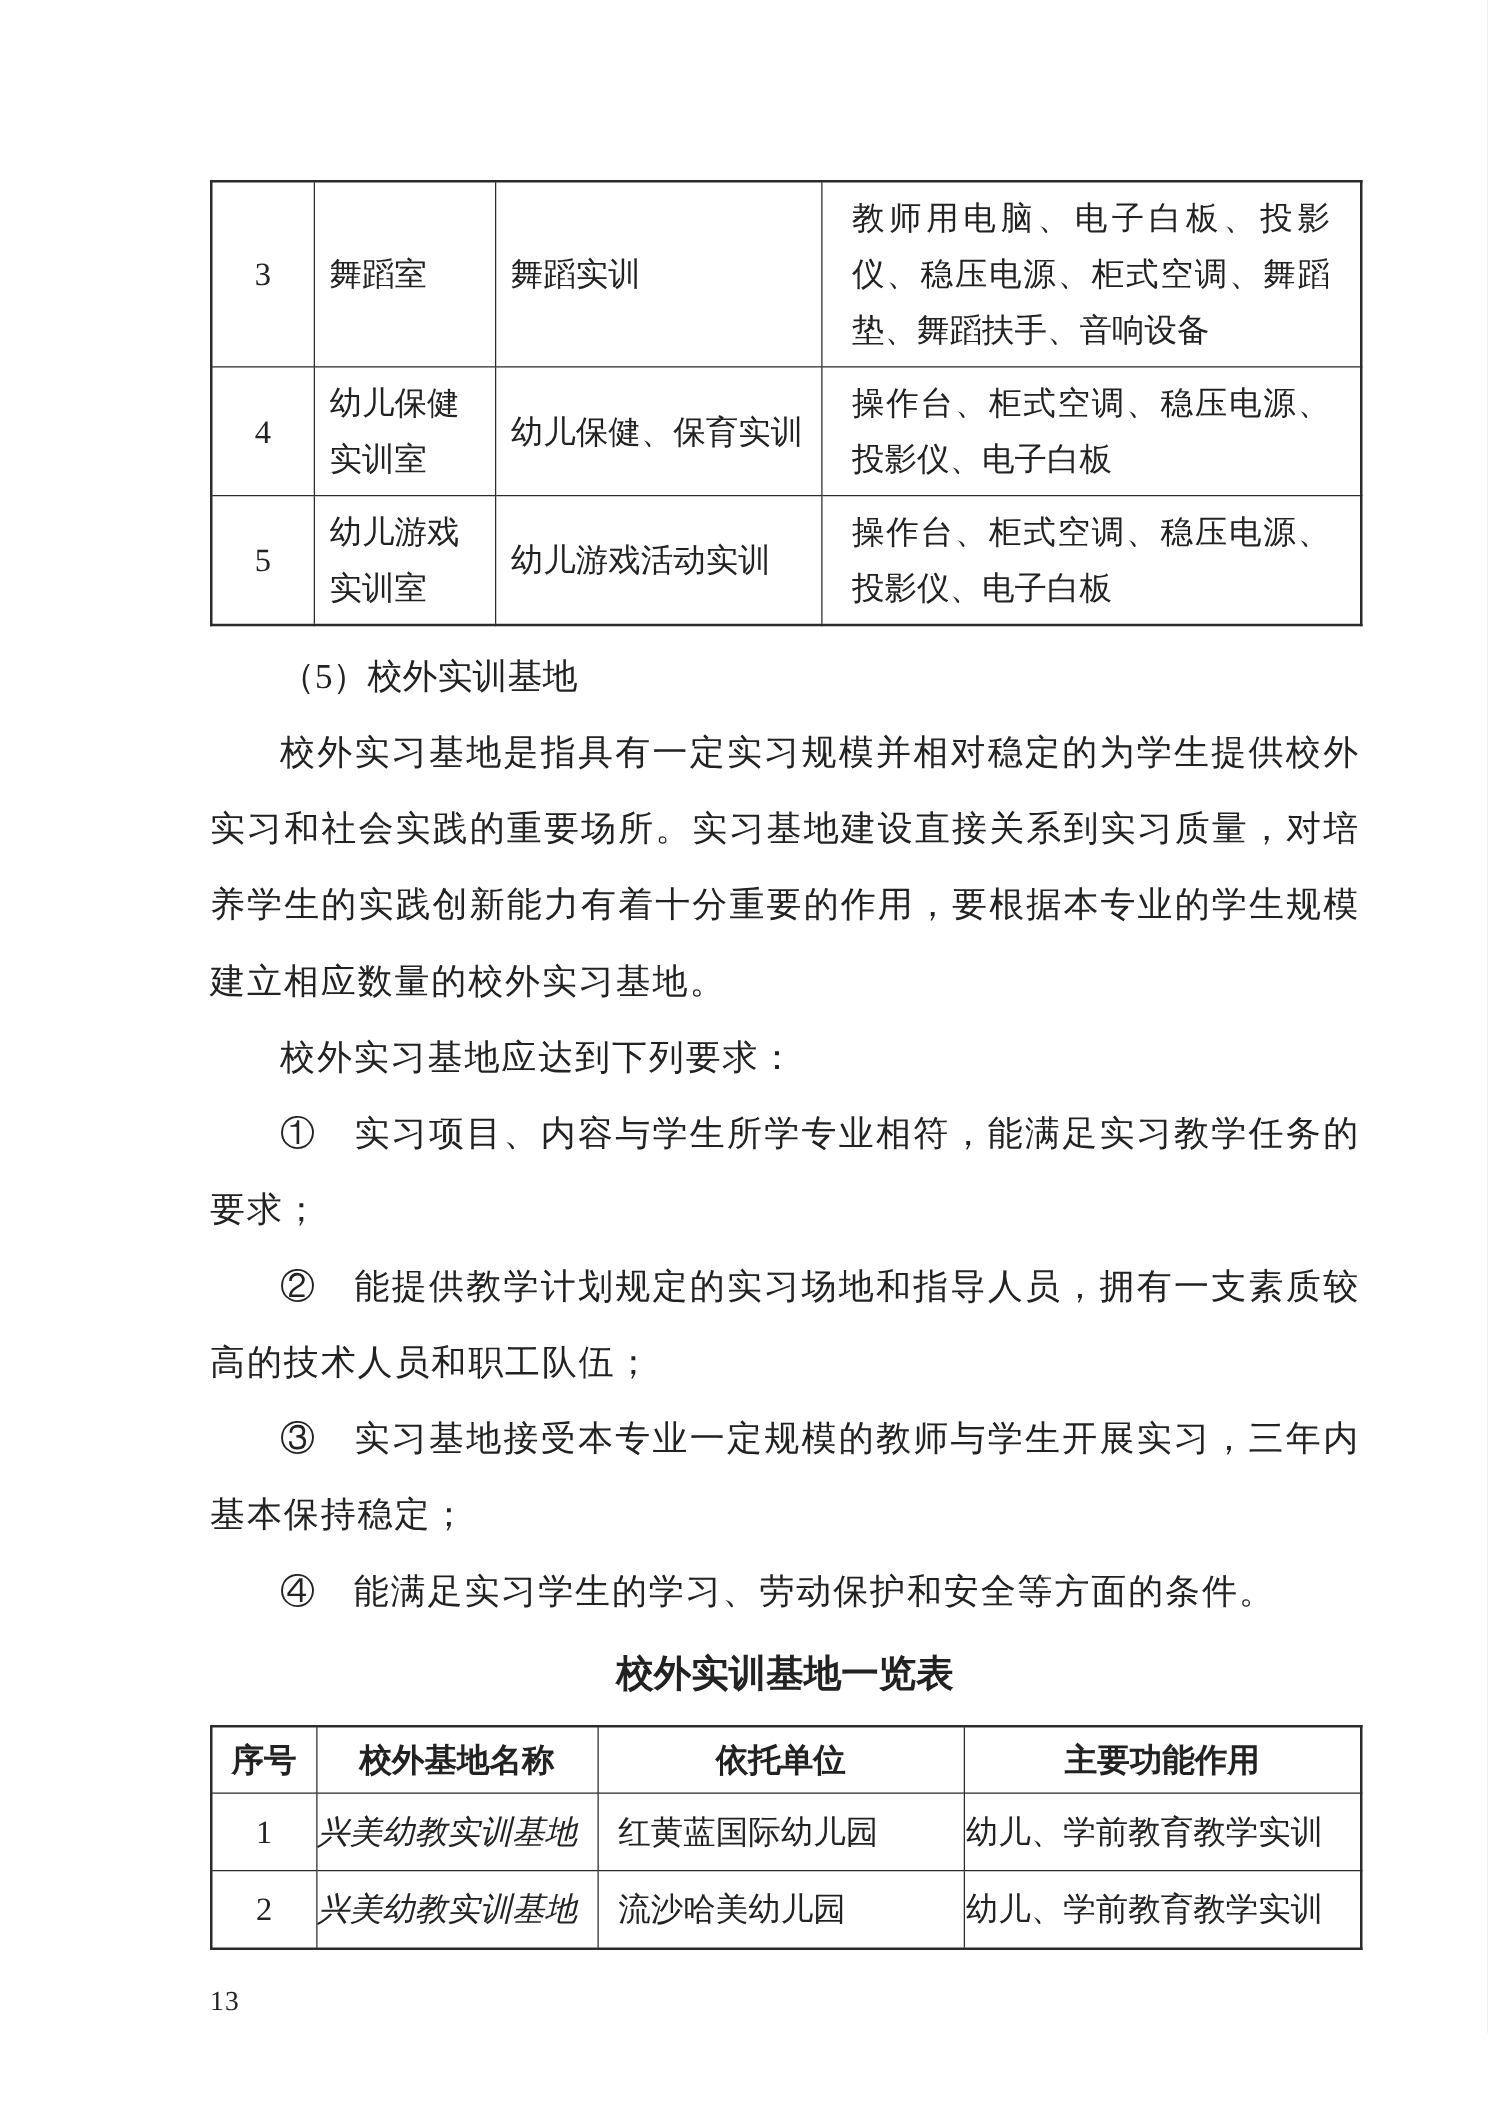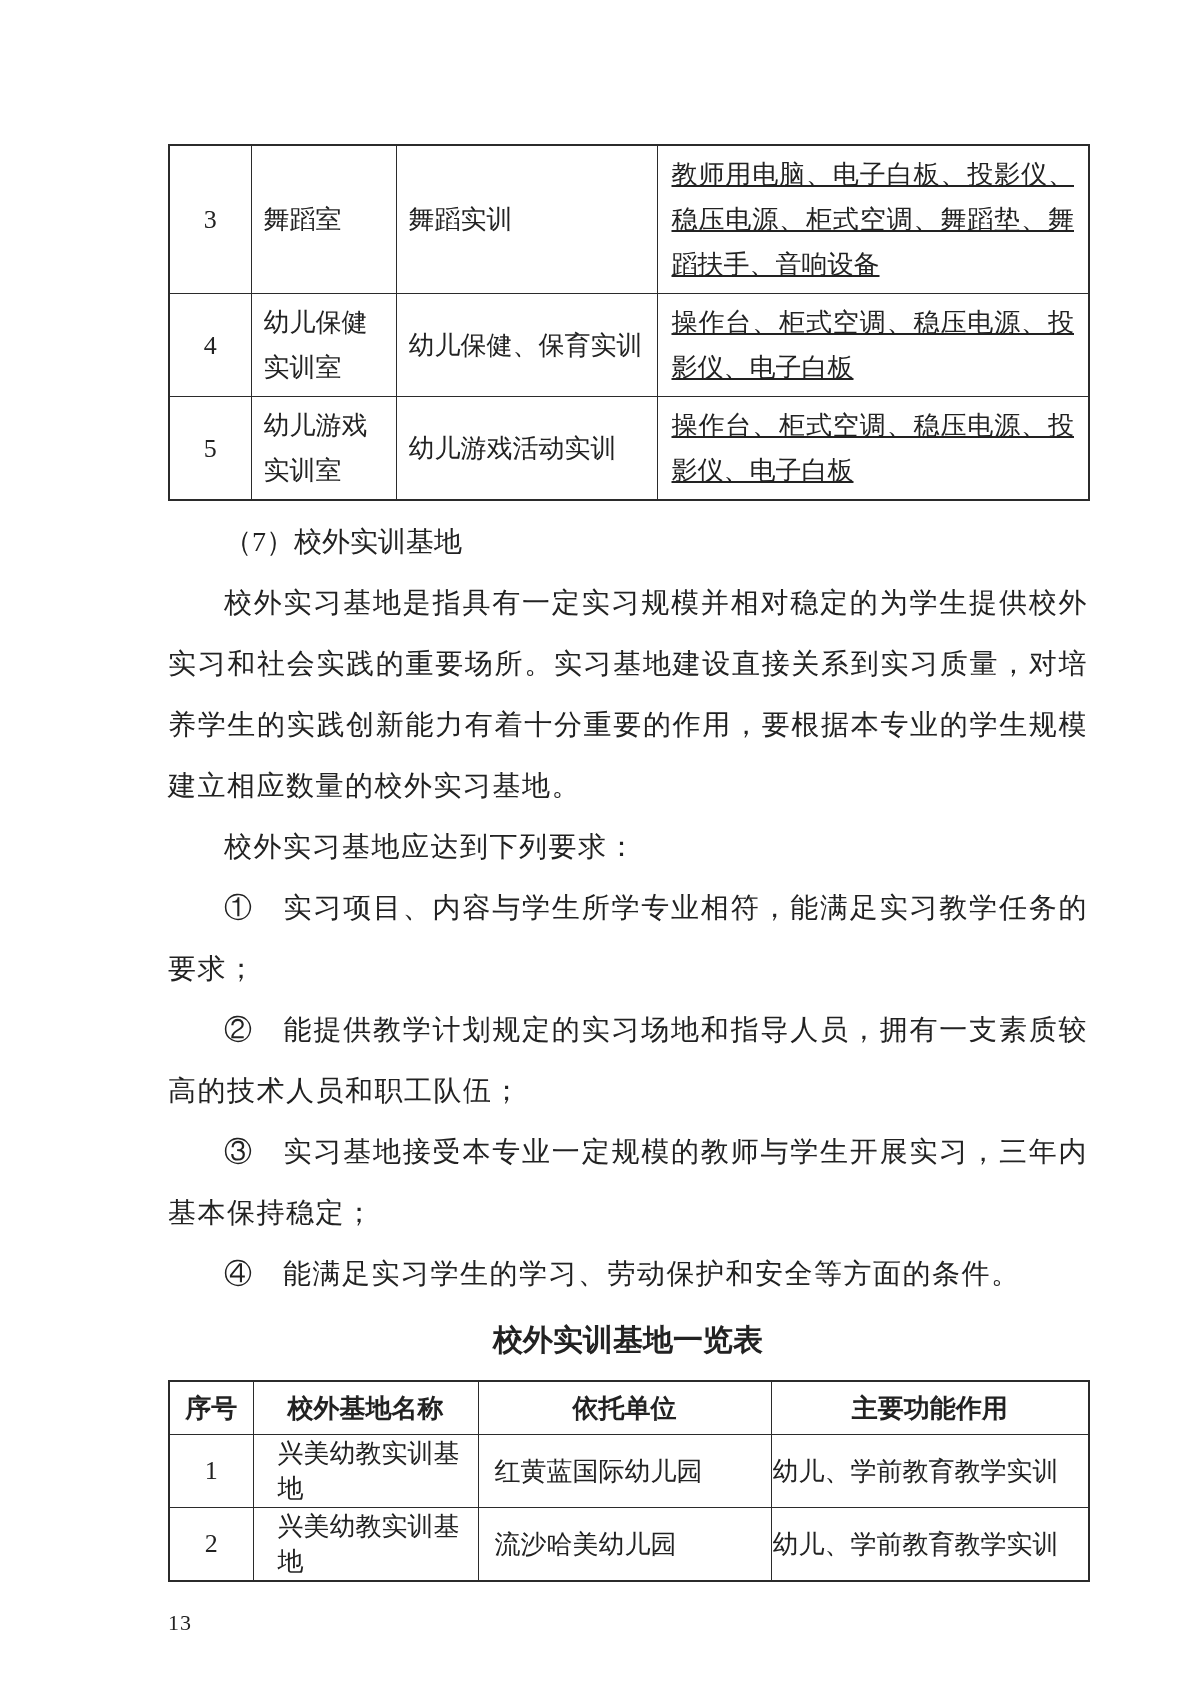--- a/index.html
+++ b/index.html
@@ -23,21 +23,21 @@
   table.tbl td, table.tbl th { border:1px solid #2b2b2b; vertical-align:middle; }
 
   
   .tbl-top td { font-size:26px; line-height:45px; }
   .tbl-top tr:nth-child(1) { height:143px; }
   .tbl-top tr:nth-child(2) { height:94px; }
   .tbl-top tr:nth-child(3) { height:94px; }
   .c-no   { text-align:center; }
   .c-room { padding:4px 6px 4px 12px;font-family:Liberation Serif, serif; }
   .c-train{ padding:4px 8px 4px 12px; }
-  .c-equip{ padding:6px 14px; text-align:justify; font-size:25px;text-decoration:underline; }
+  .c-equip{ padding:6px 24px; text-align:justify; font-size:25px; }
 
   
   .subheading {
     margin:10px 0 0 0;
     font-size:28px; line-height:61px;
     text-indent:2em;
   }
   .body-para {
     margin:0;
     font-size:28px; line-height:61px;
@@ -54,21 +54,21 @@
     text-align:center;
   }
 
   
   .tbl-bottom th {
     height:52px; font-size:26px; font-weight:bold; text-align:center;
     padding:0 6px;
   }
   .tbl-bottom td { height:59px; font-size:26px; }
   .b-no   { text-align:center; }
-  .b-name { padding-left:24px; }
+  .b-name { padding-left:0;font-style:italic; }
   .b-unit { padding-left:16px; }
   .b-func { }
 
   .page-number {
     margin-top:28px;
     font-size:22px;
     letter-spacing:1px;
   }
 </style>
 </head>
@@ -102,21 +102,21 @@
 
           <tr>
             <td class="c-no">5</td>
             <td class="c-room">幼儿游戏实训室</td>
             <td class="c-train">幼儿游戏活动实训</td>
             <td class="c-equip">操作台、柜式空调、稳压电源、投影仪、电子白板</td>
           </tr>
         </tbody>
     </table>
 
-    <p class="subheading">（7）校外实训基地</p>
+    <p class="subheading">（5）校外实训基地</p>
 
     <p class="body-para">校外实习基地是指具有一定实习规模并相对稳定的为学生提供校外实习和社会实践的重要场所。实习基地建设直接关系到实习质量，对培养学生的实践创新能力有着十分重要的作用，要根据本专业的学生规模建立相应数量的校外实习基地。</p>
     <p class="body-para">校外实习基地应达到下列要求：</p>
 
     <div>
 
         <p class="body-para">①　实习项目、内容与学生所学专业相符，能满足实习教学任务的要求；</p>
 
         <p class="body-para">②　能提供教学计划规定的实习场地和指导人员，拥有一支素质较高的技术人员和职工队伍；</p>
 

